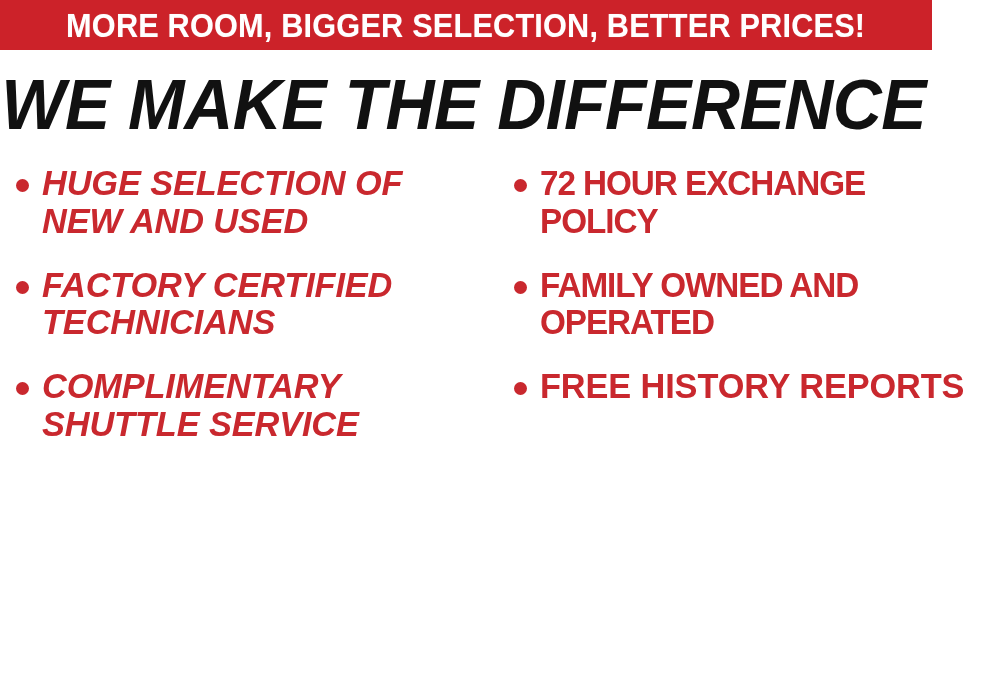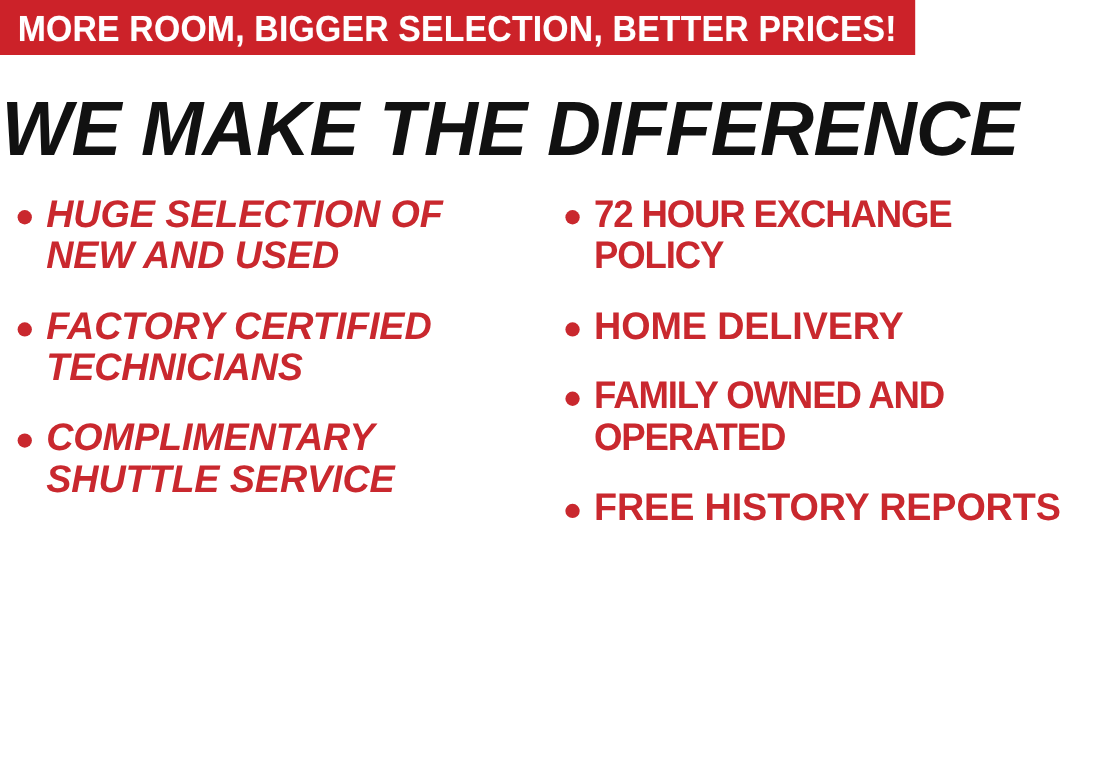--- a/index.html
+++ b/index.html
@@ -10,21 +10,21 @@
     width: 1000px;
     height: 694px;
     background: #ffffff;
     font-family: "Liberation Sans", sans-serif;
     overflow: hidden;
     position: relative;
   }
 
   
   .top-banner {
-    width: 832px;
+    width: 932px;
     height: 50px;
     background: #cc2229;
     display: flex;
     align-items: center;
     justify-content: center;
     box-sizing: border-box;
   }
   .top-banner-text {
     color: #ffffff;
     font-family: "Liberation Sans Narrow", "Liberation Sans", sans-serif;
@@ -38,21 +38,21 @@
     text-shadow: 0 0 1px rgba(255,255,255,0.35);
   }
 
   
   .headline-wrap {
     width: 928px;
     height: 90px;
     display: flex;
     align-items: center;
     justify-content: center;
-    margin-top: 22px;
+    margin-top: 10px;
   }
   .headline {
     color: #111111;
     font-family: "Liberation Sans Narrow", "Liberation Sans", sans-serif;
     font-weight: bold;
     font-style: italic;
     font-size: 70px;
     line-height: 1;
     letter-spacing: -0.5px;
     white-space: nowrap;
@@ -154,24 +154,20 @@
 
   </div>
 
   <div class="column column-right">
 
     <div class="bullet-item">
       <span class="bullet-dot"></span>
       <span class="bullet-label tight">72 HOUR EXCHANGE POLICY</span>
     </div>
 
-    <div class="bullet-item">
-      <span class="bullet-dot"></span>
-      <span class="bullet-label">HOME DELIVERY</span>
-    </div>
 
 
 
     <div class="bullet-item">
       <span class="bullet-dot"></span>
       <span class="bullet-label tight">FAMILY OWNED AND OPERATED</span>
     </div>
 
     <div class="bullet-item">
       <span class="bullet-dot"></span>

